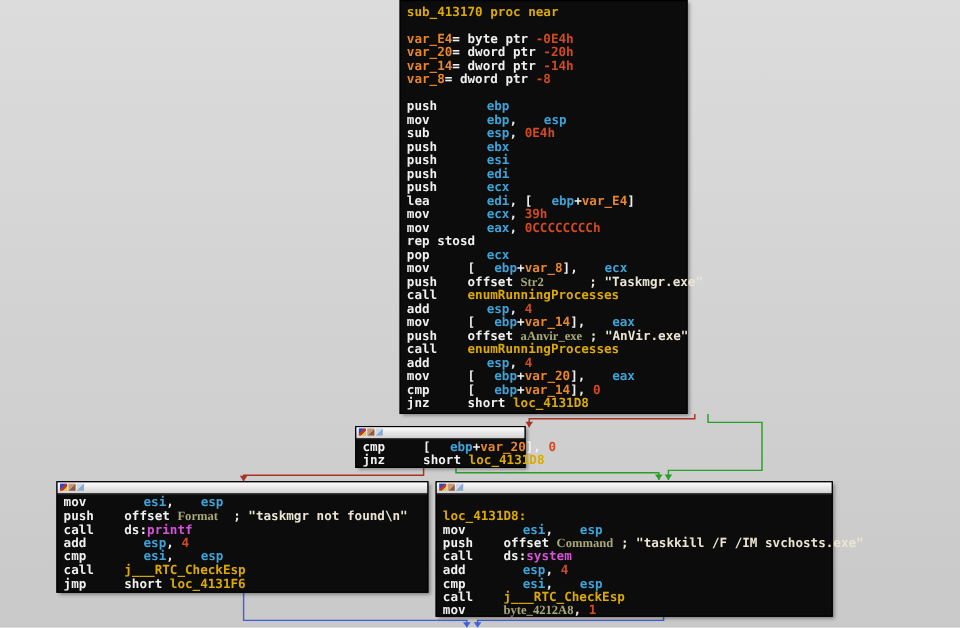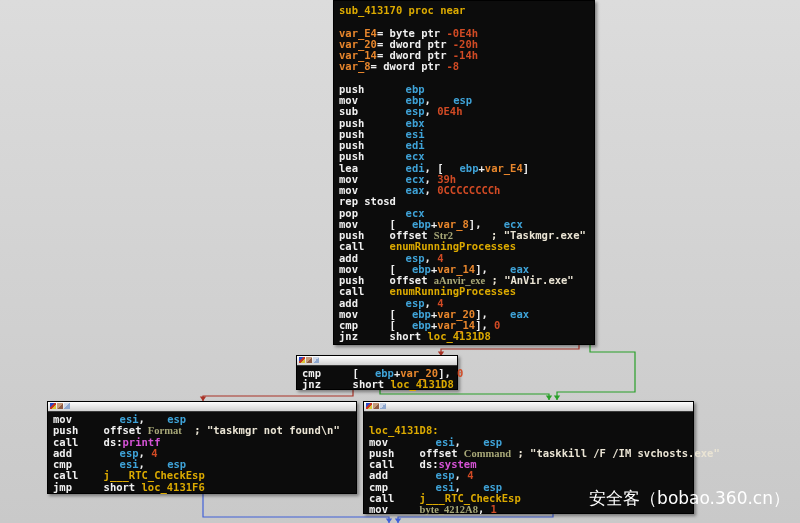--- a/index.html
+++ b/index.html
@@ -52,30 +52,29 @@
       <polyline points="353,390 353,396 203,396 203,401" fill="none" stroke="#a93226" stroke-width="1.2"></polyline>
       <polygon points="199.8,396.5 206.2,396.5 203,401" fill="#a93226"></polygon>
       <polyline points="380,390 380,394 549,394 549,400" fill="none" stroke="#28a028" stroke-width="1.2"></polyline>
       <polygon points="545.8,395.5 552.2,395.5 549,400" fill="#28a028"></polygon>
       <polyline points="203,494 203,517 389,517 389,523" fill="none" stroke="#4161d8" stroke-width="1.2"></polyline>
       <polygon points="385.8,518.5 392.2,518.5 389,523" fill="#4161d8"></polygon>
       <polyline points="553,514 553,517 398,517 398,523" fill="none" stroke="#4161d8" stroke-width="1.2"></polyline>
       <polygon points="394.8,518.5 401.2,518.5 398,523" fill="#4161d8"></polygon>
     </svg>
   <div id="nodes">
-      <div class="node" style="left: 333px; top: 0px; width: 262px; height: 345px; background: rgb(12, 12, 12);">
+      <div class="node" style="left: 333px; top: 0px; width: 240px; height: 345px; background: rgb(12, 12, 12);">
         <pre><div class="codeline"><span class="t-y">sub_413170 proc near</span></div><div class="codeline">&nbsp;</div><div class="codeline"><span class="t-v">var_E4</span><span class="t-m">= byte ptr </span><span class="t-n">-0E4h</span></div><div class="codeline"><span class="t-v">var_20</span><span class="t-m">= dword ptr </span><span class="t-n">-20h</span></div><div class="codeline"><span class="t-v">var_14</span><span class="t-m">= dword ptr </span><span class="t-n">-14h</span></div><div class="codeline"><span class="t-v">var_8</span><span class="t-m">= dword ptr </span><span class="t-n">-8</span></div><div class="codeline">&nbsp;</div><div class="codeline"><span class="t-m">push    </span><span class="t-r">ebp</span></div><div class="codeline"><span class="t-m">mov     </span><span class="t-r">ebp</span><span class="t-m">, </span><span class="t-r">esp</span></div><div class="codeline"><span class="t-m">sub     </span><span class="t-r">esp</span><span class="t-m">, </span><span class="t-n">0E4h</span></div><div class="codeline"><span class="t-m">push    </span><span class="t-r">ebx</span></div><div class="codeline"><span class="t-m">push    </span><span class="t-r">esi</span></div><div class="codeline"><span class="t-m">push    </span><span class="t-r">edi</span></div><div class="codeline"><span class="t-m">push    </span><span class="t-r">ecx</span></div><div class="codeline"><span class="t-m">lea     </span><span class="t-r">edi</span><span class="t-m">, [</span><span class="t-r">ebp</span><span class="t-m">+</span><span class="t-v">var_E4</span><span class="t-m">]</span></div><div class="codeline"><span class="t-m">mov     </span><span class="t-r">ecx</span><span class="t-m">, </span><span class="t-n">39h</span></div><div class="codeline"><span class="t-m">mov     </span><span class="t-r">eax</span><span class="t-m">, </span><span class="t-n">0CCCCCCCCh</span></div><div class="codeline"><span class="t-m">rep stosd</span></div><div class="codeline"><span class="t-m">pop     </span><span class="t-r">ecx</span></div><div class="codeline"><span class="t-m">mov     [</span><span class="t-r">ebp</span><span class="t-m">+</span><span class="t-v">var_8</span><span class="t-m">], </span><span class="t-r">ecx</span></div><div class="codeline"><span class="t-m">push    offset </span><span class="t-o">Str2</span><span class="t-m">      </span><span class="t-s">; "Taskmgr.exe"</span></div><div class="codeline"><span class="t-m">call    </span><span class="t-y">enumRunningProcesses</span></div><div class="codeline"><span class="t-m">add     </span><span class="t-r">esp</span><span class="t-m">, </span><span class="t-n">4</span></div><div class="codeline"><span class="t-m">mov     [</span><span class="t-r">ebp</span><span class="t-m">+</span><span class="t-v">var_14</span><span class="t-m">], </span><span class="t-r">eax</span></div><div class="codeline"><span class="t-m">push    offset </span><span class="t-o">aAnvir_exe</span><span class="t-m"> </span><span class="t-s">; "AnVir.exe"</span></div><div class="codeline"><span class="t-m">call    </span><span class="t-y">enumRunningProcesses</span></div><div class="codeline"><span class="t-m">add     </span><span class="t-r">esp</span><span class="t-m">, </span><span class="t-n">4</span></div><div class="codeline"><span class="t-m">mov     [</span><span class="t-r">ebp</span><span class="t-m">+</span><span class="t-v">var_20</span><span class="t-m">], </span><span class="t-r">eax</span></div><div class="codeline"><span class="t-m">cmp     [</span><span class="t-r">ebp</span><span class="t-m">+</span><span class="t-v">var_14</span><span class="t-m">], </span><span class="t-n">0</span></div><div class="codeline"><span class="t-m">jnz     short </span><span class="t-y">loc_4131D8</span></div></pre>
       </div>
-      <div class="node" style="left: 296px; top: 355px; width: 162px; height: 35px; background: rgb(12, 12, 12);">
+      <div class="node" style="left: 296px; top: 355px; width: 142px; height: 35px; background: rgb(12, 12, 12);">
         <div class="node-titlebar"><span class="tbi tbi-0"></span><span class="tbi tbi-1"></span><span class="tbi tbi-2"></span></div>
         <pre style="padding: 2px 5px 0px;"><div class="codeline"><span class="t-m">cmp     [</span><span class="t-r">ebp</span><span class="t-m">+</span><span class="t-v">var_20</span><span class="t-m">], </span><span class="t-n">0</span></div><div class="codeline"><span class="t-m">jnz     short </span><span class="t-y">loc_4131D8</span></div></pre>
       </div>
       <div class="node" style="left: 47px; top: 401px; width: 310px; height: 93px; background: rgb(12, 12, 12);">
         <div class="node-titlebar"><span class="tbi tbi-0"></span><span class="tbi tbi-1"></span><span class="tbi tbi-2"></span></div>
         <pre style="padding: 2px 5px 0px;"><div class="codeline"><span class="t-m">mov     </span><span class="t-r">esi</span><span class="t-m">, </span><span class="t-r">esp</span></div><div class="codeline"><span class="t-m">push    offset </span><span class="t-o">Format</span><span class="t-m">  </span><span class="t-s">; "taskmgr not found\n"</span></div><div class="codeline"><span class="t-m">call    ds:</span><span class="t-p">printf</span></div><div class="codeline"><span class="t-m">add     </span><span class="t-r">esp</span><span class="t-m">, </span><span class="t-n">4</span></div><div class="codeline"><span class="t-m">cmp     </span><span class="t-r">esi</span><span class="t-m">, </span><span class="t-r">esp</span></div><div class="codeline"><span class="t-m">call    </span><span class="t-y">j___RTC_CheckEsp</span></div><div class="codeline"><span class="t-m">jmp     short </span><span class="t-y">loc_4131F6</span></div></pre>
       </div>
       <div class="node" style="left: 363px; top: 401px; width: 331px; height: 113px; background: rgb(12, 12, 12);">
         <div class="node-titlebar"><span class="tbi tbi-0"></span><span class="tbi tbi-1"></span><span class="tbi tbi-2"></span></div>
         <pre style="padding: 2px 5px 0px;"><div class="codeline">&nbsp;</div><div class="codeline"><span class="t-y">loc_4131D8:</span></div><div class="codeline"><span class="t-m">mov     </span><span class="t-r">esi</span><span class="t-m">, </span><span class="t-r">esp</span></div><div class="codeline"><span class="t-m">push    offset </span><span class="t-o">Command</span><span class="t-m"> </span><span class="t-s">; "taskkill /F /IM svchosts.exe"</span></div><div class="codeline"><span class="t-m">call    ds:</span><span class="t-p">system</span></div><div class="codeline"><span class="t-m">add     </span><span class="t-r">esp</span><span class="t-m">, </span><span class="t-n">4</span></div><div class="codeline"><span class="t-m">cmp     </span><span class="t-r">esi</span><span class="t-m">, </span><span class="t-r">esp</span></div><div class="codeline"><span class="t-m">call    </span><span class="t-y">j___RTC_CheckEsp</span></div><div class="codeline"><span class="t-m">mov     </span><span class="t-o">byte_4212A8</span><span class="t-m">, </span><span class="t-n">1</span></div></pre>
       </div>
     </div>
-  <div id="watermark">安全客（bobao.360.cn）</div>
 </div>
 
 </body></html>

